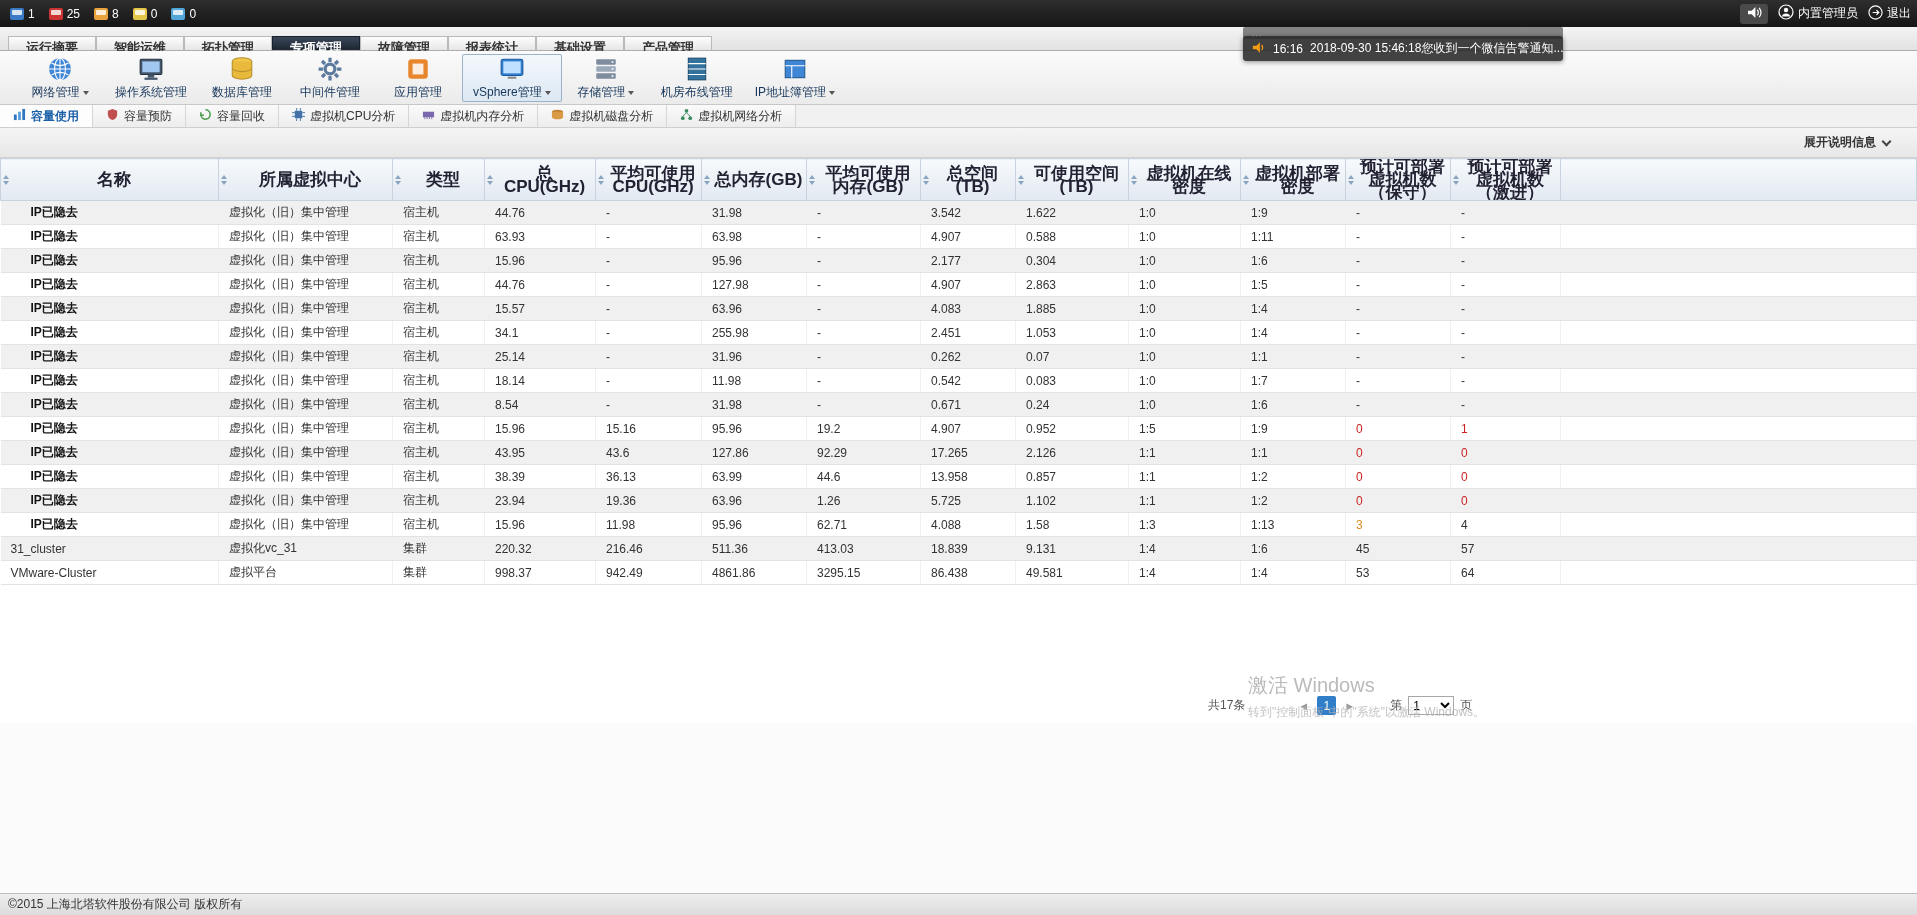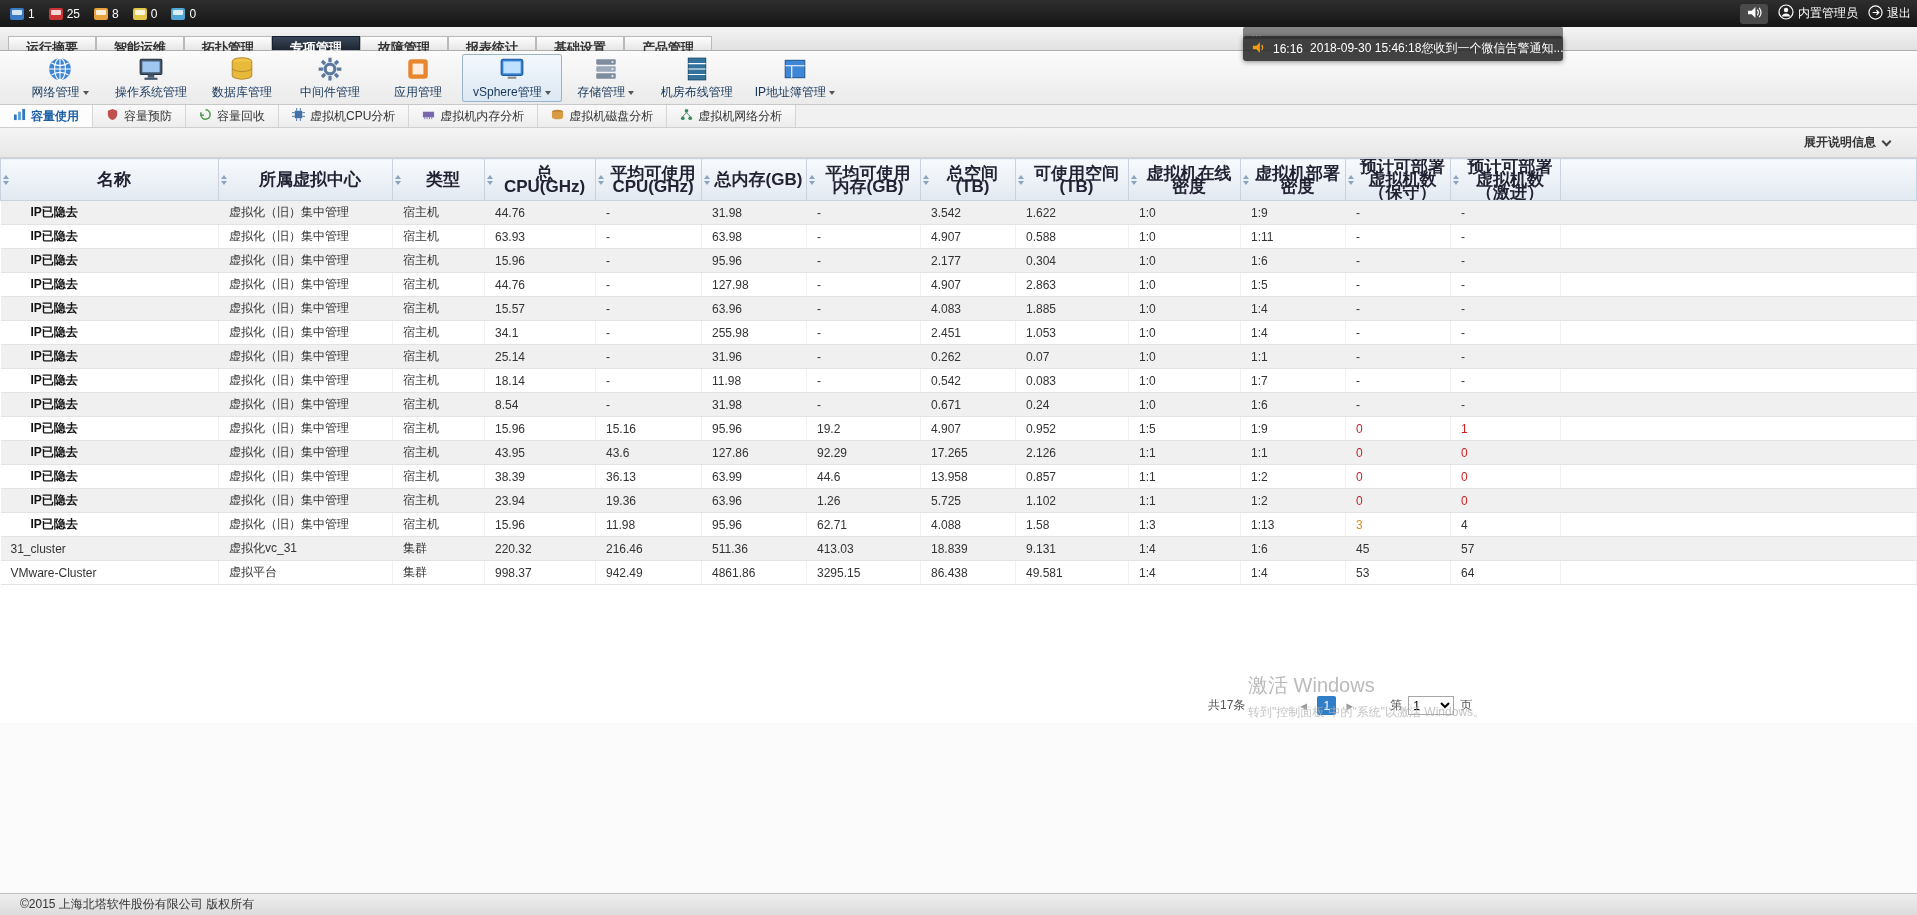--- a/index.html
+++ b/index.html
@@ -62,21 +62,21 @@
   .pager{position:absolute;left:1208px;bottom:8px;display:flex;align-items:center;font-size:12px;color:#555}
   .pager .total{margin-right:48px}
   .pgarrow{color:#9a9a9a;font-size:11px;padding:0 5px;cursor:pointer}
   .pgbox{width:19px;height:19px;background:#2f7ec7;color:#fff;border-radius:2px;display:flex;align-items:center;justify-content:center;font-size:12px;margin:0 3px;cursor:pointer}
   .pagejump{margin-left:30px;display:flex;align-items:center;gap:6px}
   .pagejump select{width:46px;height:19px;font-size:12px;border:1px solid #a8a8a8;background:#fff}
 
   .below-space{flex:1 1 auto;background:#fbfbfb}
 
   
-  .footer{height:22px;background:linear-gradient(#eee,#dcdcdc);border-top:1px solid #bfbfbf;display:flex;align-items:center;padding-left:20px;font-size:12px;color:#333;flex:0 0 auto}
+  .footer{height:22px;background:linear-gradient(#eee,#dcdcdc);border-top:1px solid #bfbfbf;display:flex;align-items:center;padding-left:8px;font-size:12px;color:#333;flex:0 0 auto}
 
   
   .toast-back{position:absolute;left:1243px;top:27px;width:320px;height:12px;overflow:hidden;color:#f2f2f2;font-size:11px;background:rgba(40,40,40,.55);padding:0 8px;z-index:40;border-radius:2px}
   .toast{position:absolute;left:1243px;top:36px;width:320px;height:25px;background:rgba(40,40,40,.88);border-radius:3px;display:flex;align-items:center;gap:7px;padding:0 9px;color:#fff;font-size:12px;z-index:50;box-shadow:0 1px 5px rgba(0,0,0,.45);cursor:pointer;white-space:nowrap;overflow:hidden}
   .watermark{position:absolute;left:1248px;top:672px;color:#a9a9a9;opacity:.8;z-index:30;pointer-events:none}
   .watermark .w1{font-size:20px}
   .watermark .w2{font-size:12px;margin-top:5px;color:#b3b3b3}
 </style>
 </head>
 <body>

